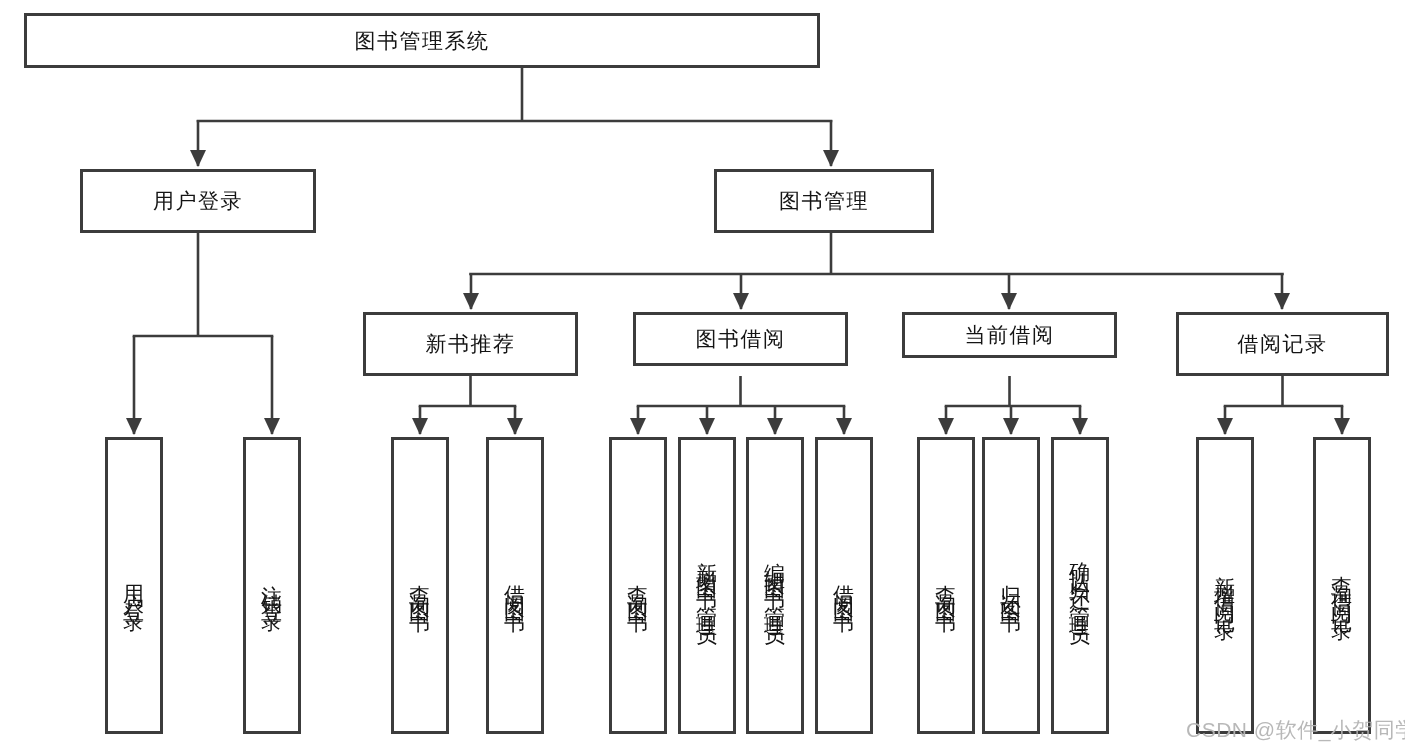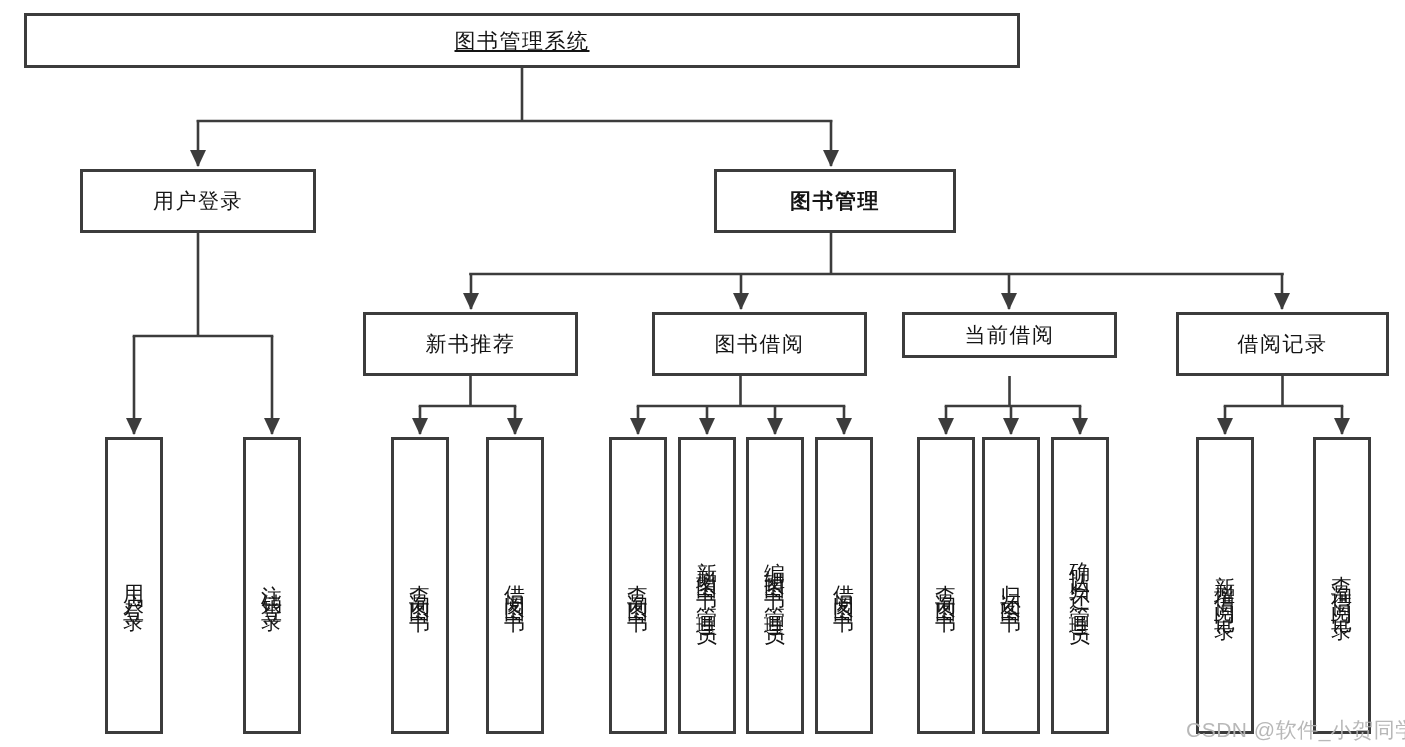--- a/index.html
+++ b/index.html
@@ -102,27 +102,27 @@
       <line x1="775" y1="406" x2="775" y2="434" marker-end="url(#ah)"></line>
       <line x1="844" y1="406" x2="844" y2="434" marker-end="url(#ah)"></line>
       <line x1="946" y1="406" x2="946" y2="434" marker-end="url(#ah)"></line>
       <line x1="1011" y1="406" x2="1011" y2="434" marker-end="url(#ah)"></line>
       <line x1="1080" y1="406" x2="1080" y2="434" marker-end="url(#ah)"></line>
       <line x1="1225" y1="406" x2="1225" y2="434" marker-end="url(#ah)"></line>
       <line x1="1342" y1="406" x2="1342" y2="434" marker-end="url(#ah)"></line>
     </g>
   </svg>
 
-  <div class="box hbox" style="left:24px; top:13px; width:996px; height:55px;text-decoration:underline;">图书管理系统</div>
+  <div class="box hbox" style="left:24px; top:13px; width:796px; height:55px;">图书管理系统</div>
 
   <div class="box hbox" style="left:80px; top:169px; width:236px; height:64px;">用户登录</div>
-  <div class="box hbox" style="left:714px; top:169px; width:242px; height:64px;font-weight:bold;">图书管理</div>
+  <div class="box hbox" style="left:714px; top:169px; width:220px; height:64px;">图书管理</div>
 
   <div class="box hbox" style="left:363px; top:312px; width:215px; height:64px;">新书推荐</div>
-  <div class="box hbox" style="left:652px; top:312px; width:215px; height:64px;">图书借阅</div>
+  <div class="box hbox" style="left:633px; top:312px; width:215px; height:54px;">图书借阅</div>
   <div class="box hbox" style="left:902px; top:312px; width:215px; height:46px;">当前借阅</div>
   <div class="box hbox" style="left:1176px; top:312px; width:213px; height:64px;">借阅记录</div>
 
   <div class="box vbox" style="left:105px;">
     <span class="vtext">用户登录</span>
   </div>
   <div class="box vbox" style="left:243px;">
     <span class="vtext">注销登录</span>
   </div>
 

